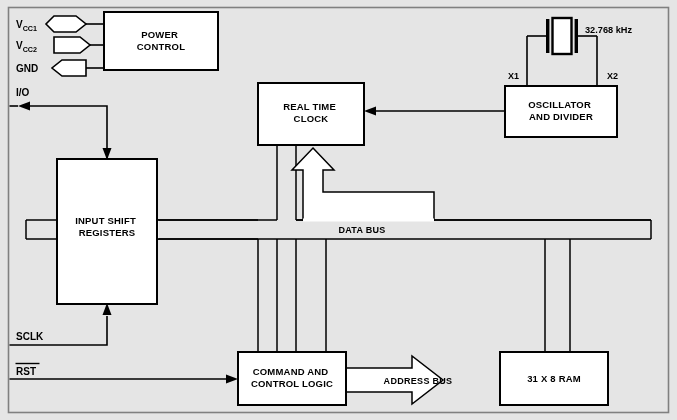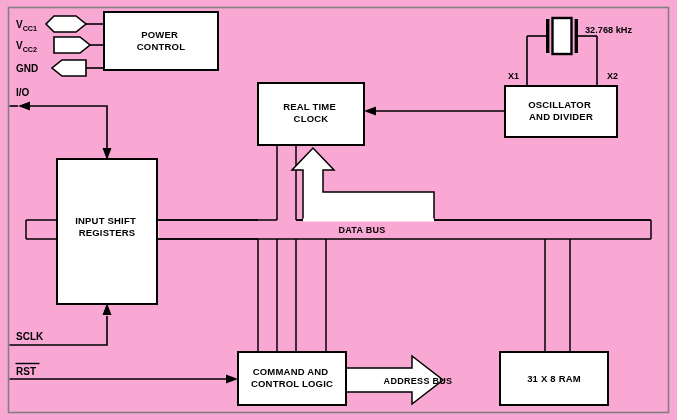--- a/index.html
+++ b/index.html
@@ -10,21 +10,21 @@
   body {
     width: 677px;
     height: 420px;
     font-family: "Liberation Sans", sans-serif;
     overflow: hidden;
   }
   #diagram-root {
     position: relative;
     width: 677px;
     height: 420px;
-    background: #f9a8d4;
+    background: #e5e5e5;
   }
   svg#block-diagram {
     display: block;
     width: 677px;
     height: 420px;
   }
   .blk-rect {
     fill: #ffffff;
     stroke: #000000;
     stroke-width: 2;

